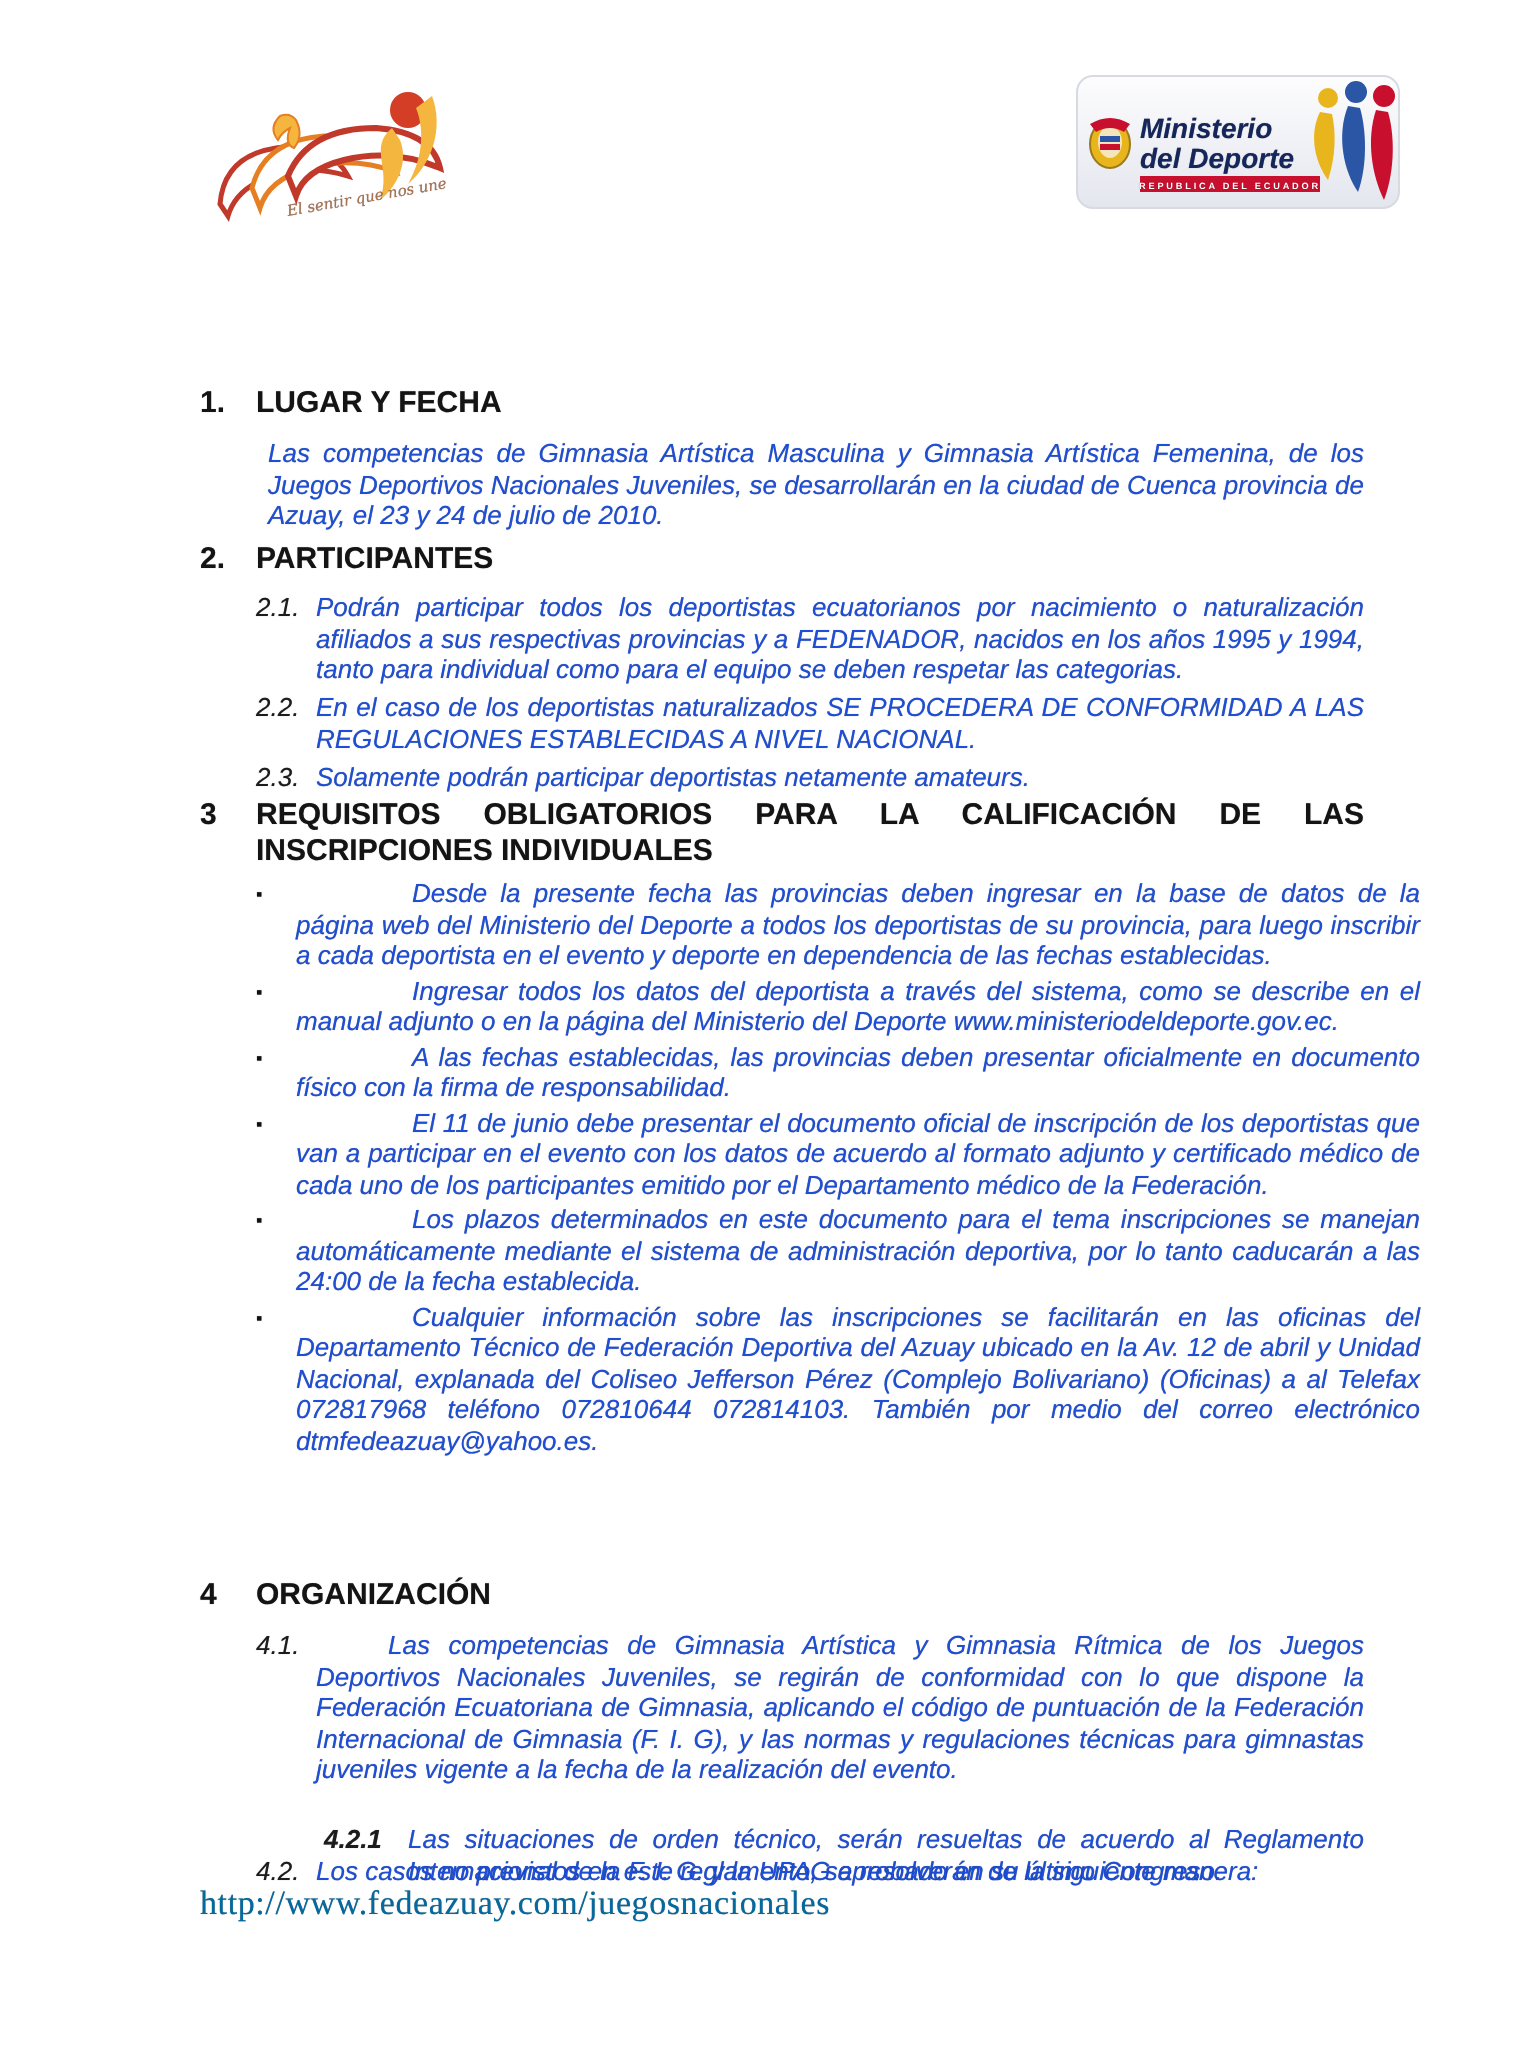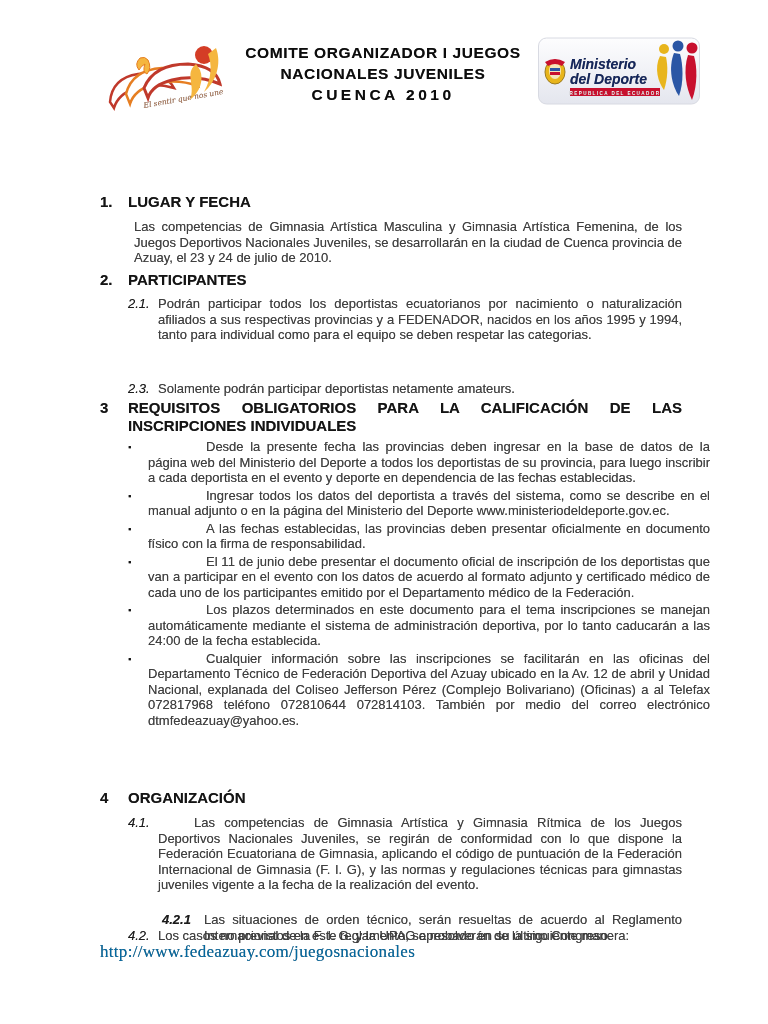--- a/index.html
+++ b/index.html
@@ -21,21 +21,21 @@
     position:absolute;left:82px;top:112px;width:604px;text-align:center;
     font-weight:bold;font-size:25px;line-height:29px;color:#111;
   }
   
   .blk{position:absolute;left:100px;width:582px;}
   .h-row{display:flex;font-weight:bold;font-size:15px;line-height:18px;color:#141414;}
   .h-row .num{flex:0 0 28px;}
   .h-row .h-txt{flex:1;}
   .h-just .h-txt{text-align:justify;}
   .body-txt{
-    font-size:13px;line-height:15.5px;text-align:justify;color:#404040;
+    font-style:italic;font-size:13px;line-height:15.5px;text-align:justify;color:#1d4ed8;
   }
   .p-s1{margin-left:34px;}
   .sub-item{display:flex;margin-left:28px;}
   .sub-item .num{flex:0 0 30px;font-style:italic;font-size:13px;line-height:15.5px;}
   .sub-item .txt{flex:1;}
   .sub-item.lvl3{margin-left:62px;}
   .sub-item.lvl3 .num{flex:0 0 42px;font-weight:bold;}
   .indent58{text-indent:58px;}
   .indent36{text-indent:36px;}
   .bullets{margin-left:28px;}
@@ -63,25 +63,20 @@
       <path d="M36 28 q-6 6 -1 12 q2 -4 6 -6 q-3 8 2 10 q5 -6 1 -14 q-3 -4 -8 -2 Z" fill="#f5b63f" stroke="#e67e22" stroke-width="1"></path>
 
       <circle cx="100" cy="25" r="9" fill="#d43d26"></circle>
       <path d="M92 34 C80 44 92 54 86 70 C96 62 100 50 96 40 Z" fill="#f5b63f"></path>
       <path d="M112 18 C118 34 112 52 100 62 C108 48 108 34 104 24 Z" fill="#f5b63f"></path>
 
       <text x="40" y="78" font-size="7.5" font-style="italic" fill="#9c5a33" transform="rotate(-10 40 78)" font-family="DejaVu Serif, serif" opacity="0.85">El sentir que nos une</text>
     </svg>
   </div>
 
-  <div class="hdr-committee">
-    <div class="l1">COMITE ORGANIZADOR I JUEGOS</div>
-    <div class="l2">NACIONALES JUVENILES</div>
-    <div class="l3">CUENCA 2010</div>
-  </div>
 
   <div class="hdr-ministry">
     <svg width="162" height="70" viewBox="0 0 162 70">
       <defs>
         <linearGradient id="mgrad" x1="0" y1="0" x2="0" y2="1">
           <stop offset="0" stop-color="#fdfdfe"></stop>
           <stop offset="1" stop-color="#e4e6ee"></stop>
         </linearGradient>
       </defs>
       <rect x="0.5" y="2" width="161" height="66" rx="8" fill="url(#mgrad)" stroke="#d8dae2" stroke-width="1"></rect>
@@ -126,20 +121,26 @@
       <span class="num">2.</span>
       <span class="h-txt">PARTICIPANTES</span>
     </div>
   </div>
   <div class="blk" style="top:296px;">
     <div class="sub-item">
       <span class="num">2.1.</span>
       <span class="txt body-txt">Podrán participar todos los deportistas ecuatorianos por nacimiento o naturalización afiliados a sus respectivas provincias y  a FEDENADOR, nacidos en los años 1995 y 1994, tanto para individual como para el equipo se deben respetar las categorias.</span>
     </div>
   </div>
+  <div class="blk" style="top:346px;">
+    <div class="sub-item">
+      <span class="num">2.2.</span>
+      <span class="txt body-txt">En el caso de los deportistas naturalizados SE PROCEDERA DE CONFORMIDAD A LAS REGULACIONES ESTABLECIDAS A NIVEL NACIONAL.</span>
+    </div>
+  </div>
   <div class="blk" style="top:381px;">
     <div class="sub-item">
       <span class="num">2.3.</span>
       <span class="txt body-txt">Solamente podrán participar deportistas netamente amateurs.</span>
     </div>
   </div>
 
   <div class="blk" style="top:399px;">
     <div class="h-row h-just">
       <span class="num">3</span>

